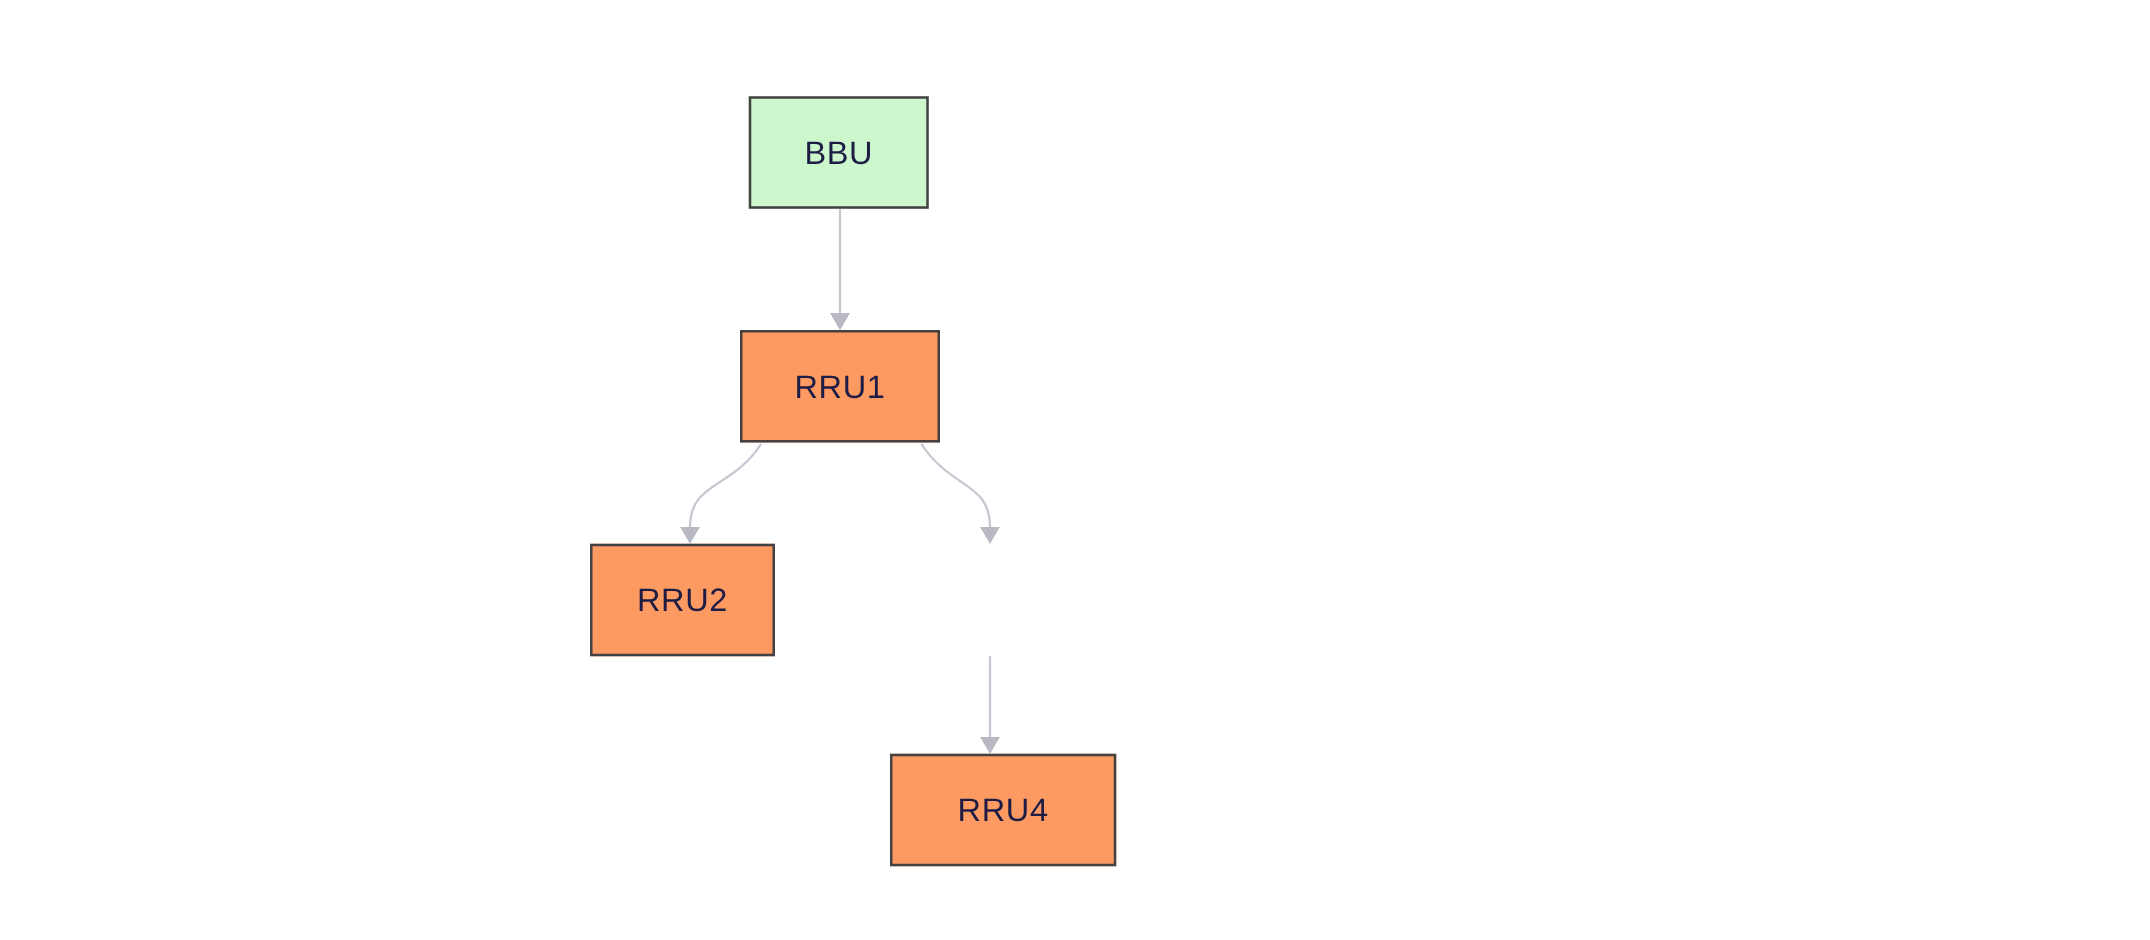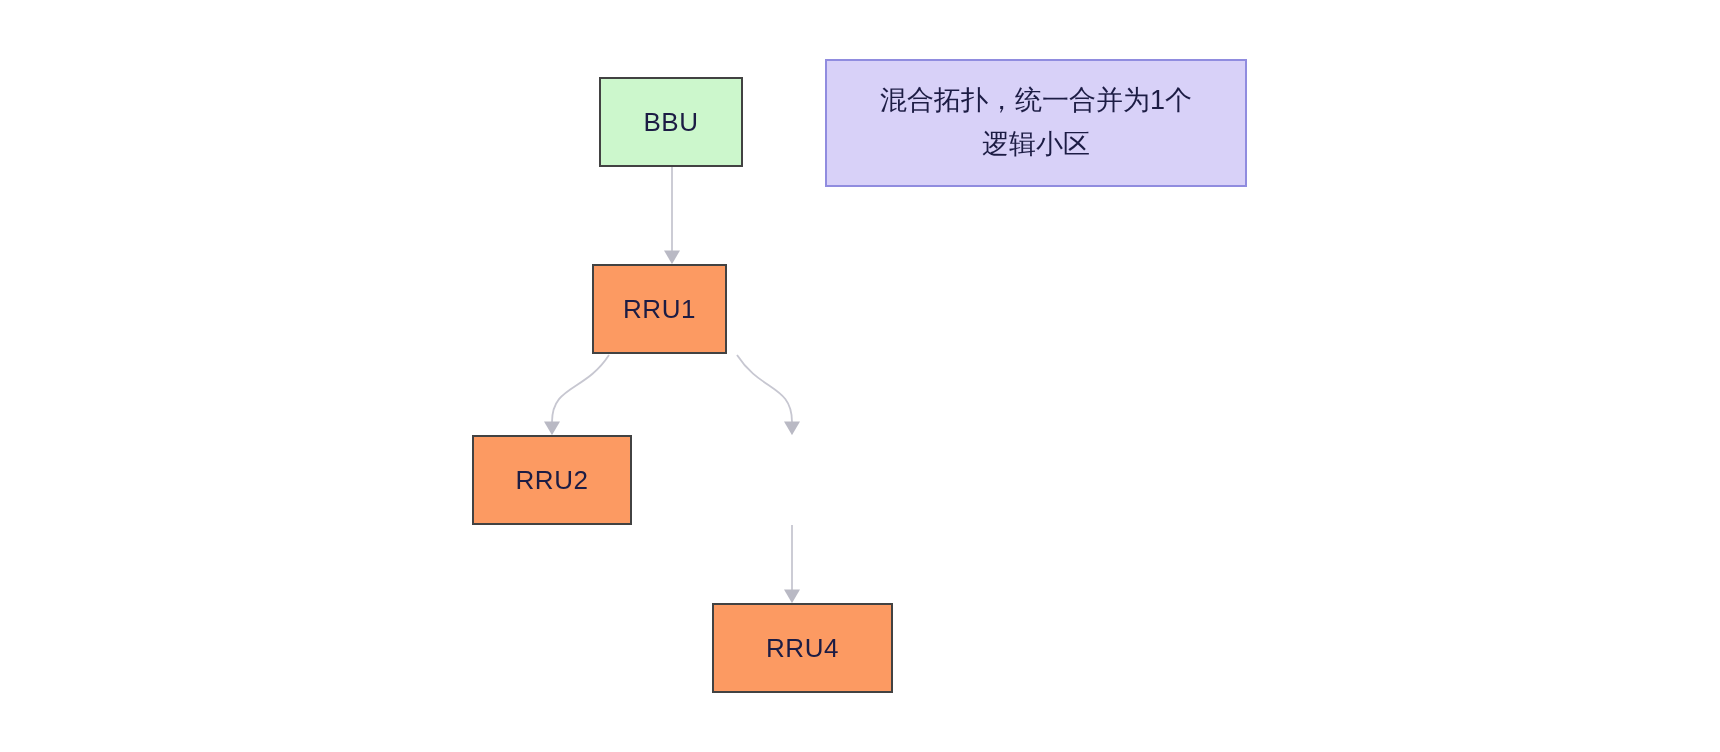--- a/index.html
+++ b/index.html
@@ -69,31 +69,27 @@
     <path d="M672,167 L672,251" fill="none" stroke="#c7c7d1" stroke-width="1.8" marker-end="url(#arrowhead)"></path>
     <path d="M609,355 C585,392 552,385 552,422" fill="none" stroke="#c7c7d1" stroke-width="1.8" marker-end="url(#arrowhead)"></path>
     <path d="M737,355 C761,392 792,385 792,422" fill="none" stroke="#c7c7d1" stroke-width="1.8" marker-end="url(#arrowhead)"></path>
     <path d="M792,525 L792,590" fill="none" stroke="#c7c7d1" stroke-width="1.8" marker-end="url(#arrowhead)"></path>
   </svg>
 
   <div class="node node-bbu" style="left:599px; top:77px; width:144px; height:90px;">
     <span>BBU</span>
   </div>
 
-  <div class="node node-rru" style="left:592px; top:264px; width:135px; height:90px;">
+  <div class="node node-rru" style="left:592px; top:264px; width:160px; height:90px;">
     <span>RRU1</span>
   </div>
 
-  <div class="node node-rru" style="left:472px; top:435px; width:160px; height:90px;">
+  <div class="node node-rru" style="left:472px; top:435px; width:148px; height:90px;">
     <span>RRU2</span>
   </div>
 
 
   <div class="node node-rru" style="left:712px; top:603px; width:181px; height:90px;">
     <span>RRU4</span>
   </div>
 
-  <div class="note">
-    <div>混合拓扑，统一合并为1个</div>
-    <div>逻辑小区</div>
-  </div>
 
 </div>
 
 </body></html>

